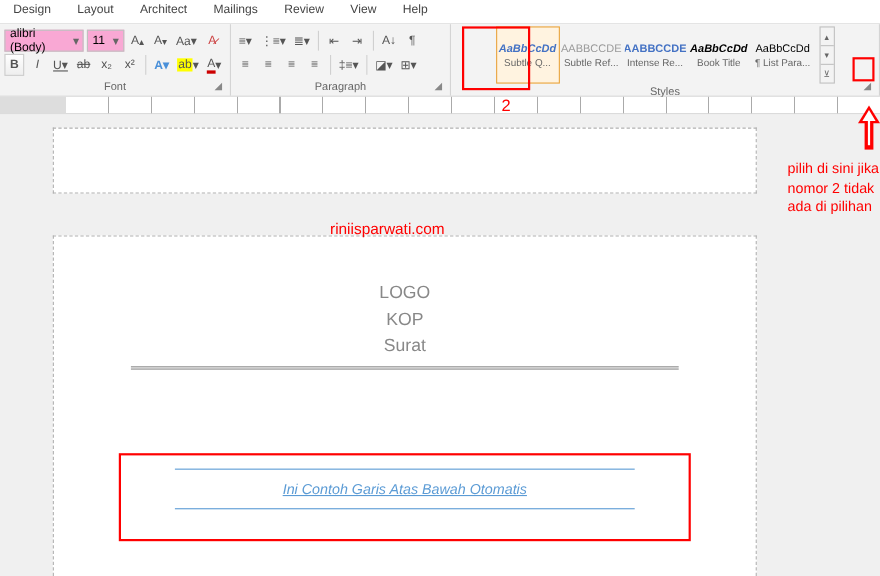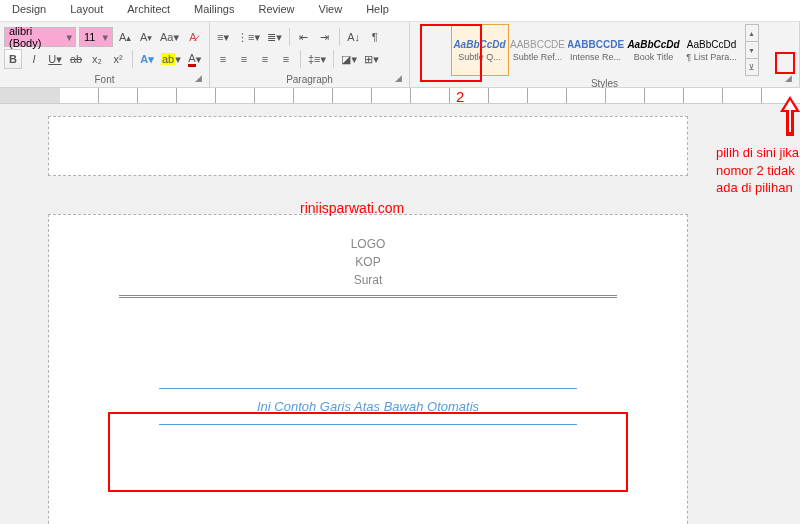--- a/index.html
+++ b/index.html
@@ -32,21 +32,21 @@
 
 .ruler { height: 16px; background: #fff; border-bottom: 1px solid #ccc; position: relative; }
 .ruler-track { position: absolute; left: 60px; right: 20px; top: 0; height: 100%; background: repeating-linear-gradient(to right, transparent 0, transparent 38px, #aaa 38px, #aaa 39px); }
 .ruler-shade { position: absolute; left: 0; width: 60px; height: 100%; background: #ddd; }
 
 .doc-area { position: absolute; top: 104px; left: 0; right: 0; bottom: 0; background: #f0f0f0; overflow: hidden; }
 .page { position: absolute; left: 48px; width: 640px; background: #fff; border: 1px dashed #b0b0b0; }
 .page-top { top: 12px; height: 60px; }
 .page-main { top: 110px; height: 360px; padding: 20px 70px; }
 
-.kop { display: flex; justify-content: space-around; color: #888; font-size: 12px; text-align: center; line-height: 1.5; }
+.kop { display: flex; justify-content: space-around; color: #888; font-size: 16px; text-align: center; line-height: 1.5; margin-top: 20px; }
 .kop-line { border-bottom: 3px double #888; margin-top: 6px; }
 
 .quote-box { margin-top: 90px; }
 .quote-line { border-top: 1px solid #5b9bd5; margin: 6px 40px; }
 .quote-text { text-align: center; color: #5b9bd5; font-style: italic; font-size: 13px; padding: 4px 0; text-decoration: underline; }
 
 .annot { position: absolute; color: #ff0000; font-weight: normal; }
 .red-box { position: absolute; border: 2px solid #ff0000; pointer-events: none; }
 .arrow-up { position: absolute; }
 .arrow-up::before { content: ""; position: absolute; top: 0; left: 50%; transform: translateX(-50%); border-left: 10px solid transparent; border-right: 10px solid transparent; border-bottom: 16px solid #ff0000; }

